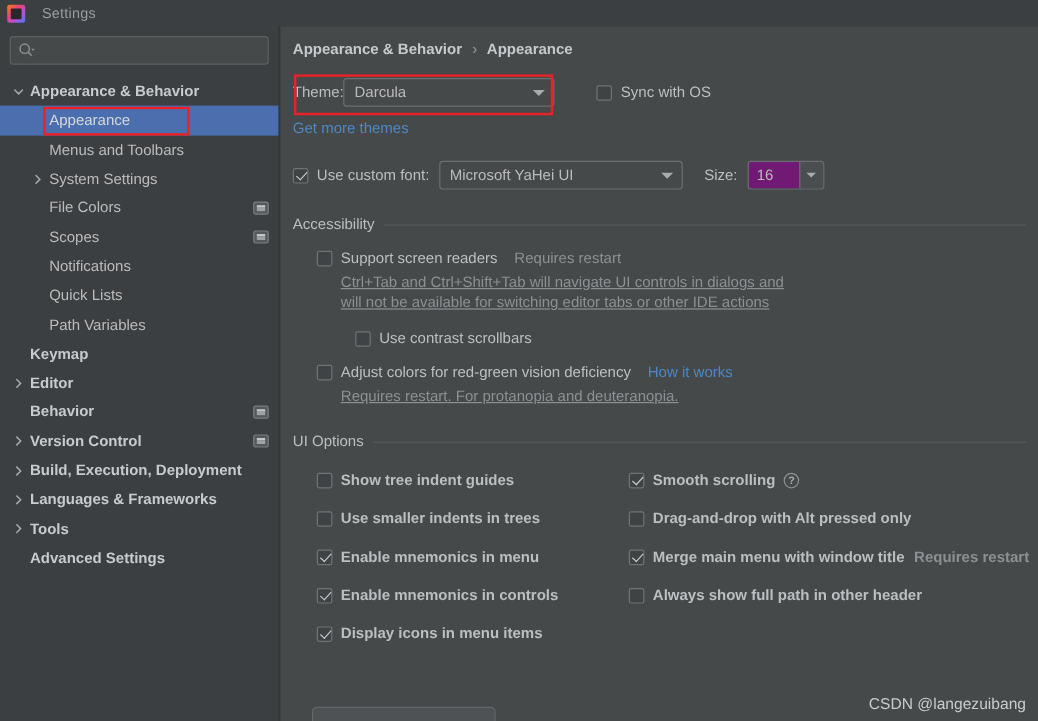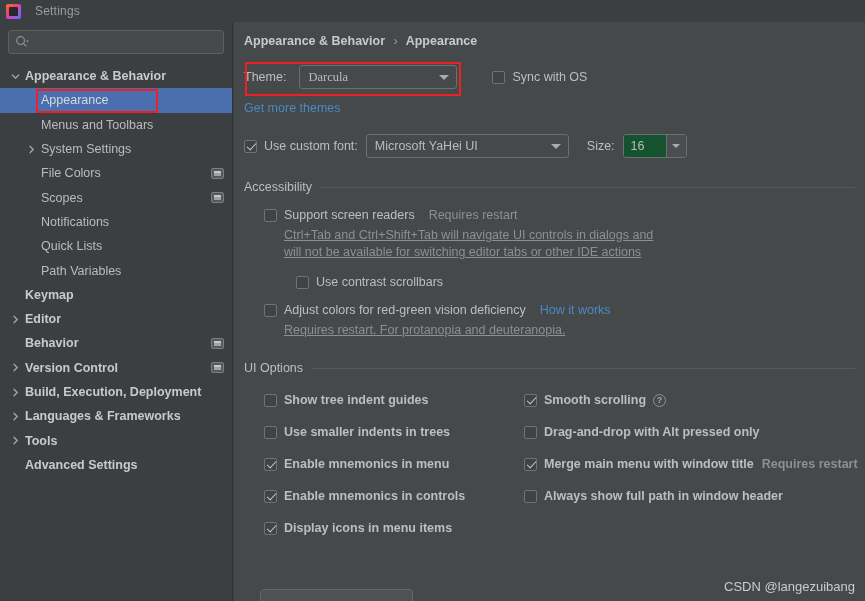--- a/index.html
+++ b/index.html
@@ -218,21 +218,21 @@
     display: flex; align-items: stretch;
     border: 1px solid #6b6f71;
     border-radius: 3px;
     overflow: hidden;
   }
   .spin-val {
     width: 42px;
     display: flex; align-items: center;
     padding-left: 7px;
     font-size: 12.5px; color: #bbbbbb;
-    background: #14532d;
+    background: #701a75;
   }
   .spin-btn {
     width: 20px;
     border-left: 1px solid #6b6f71;
     background: #4a4e50;
     display: flex; align-items: center; justify-content: center;
   }
   .spin-btn i {
     display: block;
     width: 0; height: 0;
@@ -399,21 +399,21 @@
   <div class="main">
 
     <div class="breadcrumb">
       <span>Appearance &amp; Behavior</span>
       <span class="sep">›</span>
       <span>Appearance</span>
     </div>
 
     <div class="row theme-row">
       <span class="lbl">Theme:</span>
-      <div class="combo" style="width:158px; margin-left:13px;font-family:Liberation Serif, serif;">
+      <div class="combo" style="width:176px; margin-left:0;">
         <span>Darcula</span>
         <span class="caret"></span>
       </div>
       <div class="row" style="margin-left:35px;">
         <span class="cb"></span>
         <span class="cbtext">Sync with OS</span>
       </div>
     </div>
 
     <div style="margin:9px 0 0 10px;">
@@ -501,21 +501,21 @@
             <span class="cb"></span>
             <span class="cbtext">Drag-and-drop with Alt pressed only</span>
           </div>
           <div class="opt-row">
             <span class="cb checked"></span>
             <span class="cbtext">Merge main menu with window title</span>
             <span class="hint" style="margin-left: 8px;">Requires restart</span>
           </div>
           <div class="opt-row">
             <span class="cb"></span>
-            <span class="cbtext">Always show full path in window header</span>
+            <span class="cbtext">Always show full path in other header</span>
           </div>
         </div>
     </div>
 
     <div class="bottom-field"></div>
 
     <div class="redbox" style="left:11px; top:40px; width:216px; height:34px;"></div>
   </div>
 
   <div class="watermark">CSDN @langezuibang</div>

